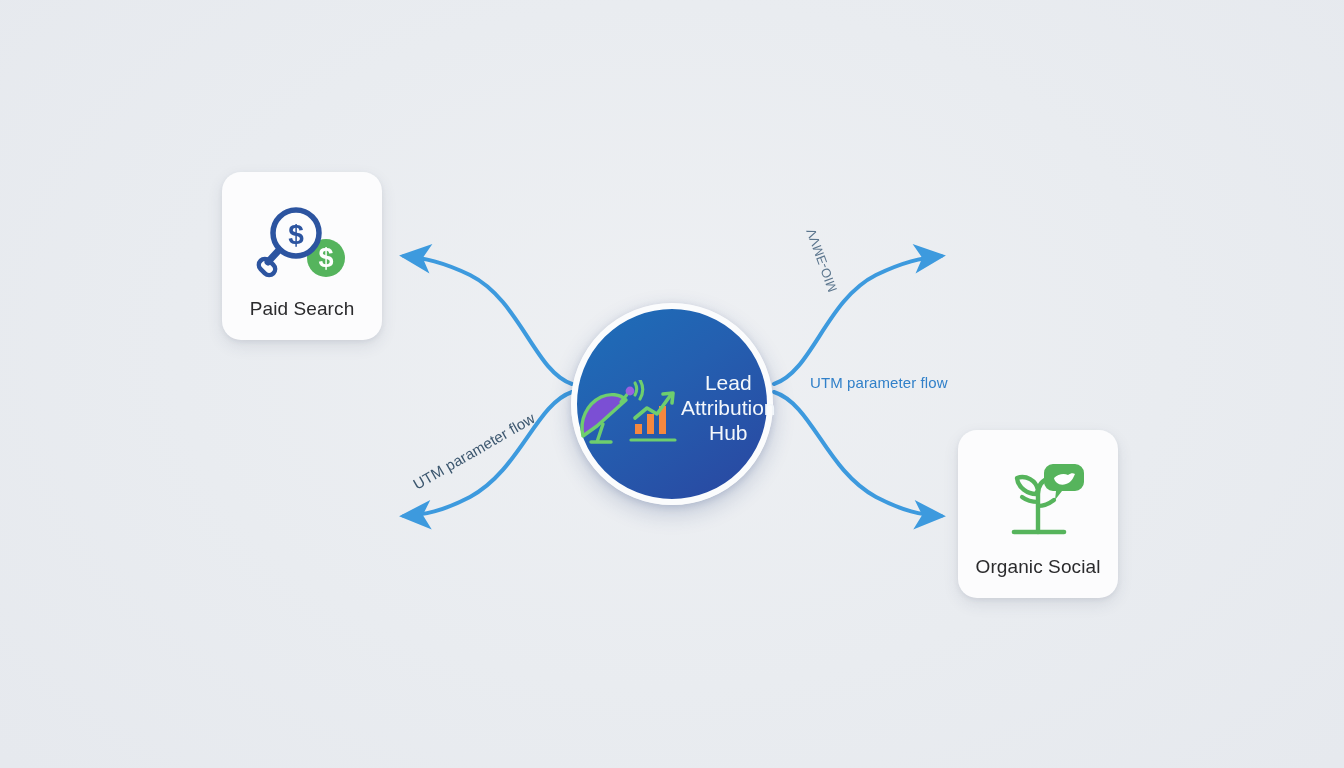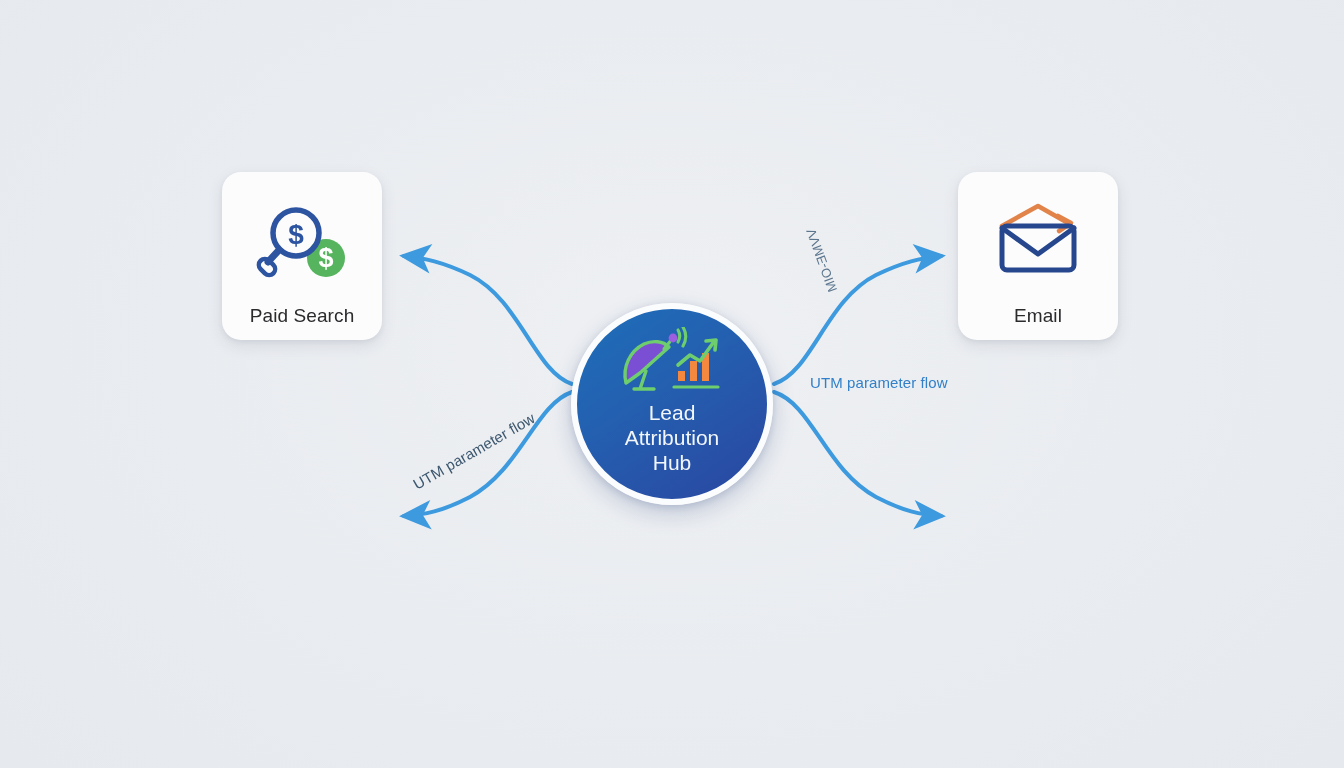--- a/index.html
+++ b/index.html
@@ -53,21 +53,21 @@
     display: flex;
     align-items: center;
     justify-content: center;
   }
   .card-label {
     font-size: 19px;
     color: #2b2b2d;
     letter-spacing: 0.1px;
     text-align: right;
     line-height: 1;
-    margin-top: 16px;
+    margin-top: 9px;
   }
   #card-paid-search  { left: 222px; top: 172px; }
   #card-webinars     { left: 222px; top: 430px; }
   #card-email        { left: 958px; top: 172px; }
   #card-organic      { left: 958px; top: 430px; }
 
   
   #hub {
     position: absolute;
     left: 571px;
@@ -75,21 +75,20 @@
     width: 202px;
     height: 202px;
     border-radius: 50%;
     background: linear-gradient(145deg, #1d6fb9 0%, #245fb0 42%, #2a46a0 100%);
     border: 6px solid #fbfcfd;
     box-sizing: border-box;
     box-shadow:
       0 8px 22px rgba(32, 60, 120, 0.22),
       0 2px 7px rgba(32, 60, 120, 0.14);
     display: flex;
-    flex-direction: column;
     align-items: center;
     justify-content: flex-start;
   }
   #hub-icon {
     width: 104px;
     height: 66px;
     margin-top: 18px;
     display: flex;
     align-items: center;
     justify-content: center;
@@ -165,32 +164,35 @@
         <circle cx="40" cy="37" r="23" fill="none" stroke="#2c54a0" stroke-width="5.5"></circle>
         <text x="40" y="48" font-family="'Liberation Sans',sans-serif" font-size="28" font-weight="bold" fill="#2c54a0" text-anchor="middle">$</text>
         <path d="M23,54 L12,66" stroke="#2c54a0" stroke-width="7" stroke-linecap="round" fill="none"></path>
         <rect x="5" y="62" width="12" height="18" rx="6" transform="rotate(-45 11 71)" fill="none" stroke="#2c54a0" stroke-width="4.5"></rect>
       </svg>
     </div>
     <div class="card-label">Paid Search</div>
   </div>
 
 
-  <div class="card" id="card-email">
+
+  <div class="card" id="card-organic">
     <div class="card-icon">
       <svg width="92" height="92" viewBox="0 0 92 92">
-        <path d="M10,30 L46,10 L76,27" fill="none" stroke="#e2834a" stroke-width="4.6" stroke-linecap="round" stroke-linejoin="round"></path>
-        <path d="M66,20 L79,27 L67,35" fill="none" stroke="#e2834a" stroke-width="4.6" stroke-linecap="round" stroke-linejoin="round"></path>
-        <rect x="10" y="30" width="72" height="44" rx="5" fill="none" stroke="#26478d" stroke-width="5"></rect>
-        <path d="M10,32 L46,58 L82,32" fill="none" stroke="#26478d" stroke-width="5" stroke-linecap="round" stroke-linejoin="round"></path>
+        <path d="M61,10 L83,10 A9,9 0 0 1 92,19 L92,28 A9,9 0 0 1 83,37 L70,37 L63,46 L64,37 L61,37 A9,9 0 0 1 52,28 L52,19 A9,9 0 0 1 61,10 Z" fill="#56b45c"></path>
+        <path d="M62,24 C66,20 72,19 76,21 C79,19 81,19 83,20 C81,24 80,28 74,30 C68,32 63,29 62,24 Z" fill="#ffffff"></path>
+        <path d="M46,78 L46,40 C46,32 50,26 58,24" fill="none" stroke="#56b45c" stroke-width="4.4" stroke-linecap="round"></path>
+        <path d="M44,40 C36,40 26,34 25,24 C34,21 44,26 46,36 Z" fill="none" stroke="#56b45c" stroke-width="4.4" stroke-linejoin="round"></path>
+        <path d="M46,48 C40,48 34,46 30,43" fill="none" stroke="#56b45c" stroke-width="4.2" stroke-linecap="round"></path>
+        <path d="M46,52 C52,52 58,49 62,46" fill="none" stroke="#56b45c" stroke-width="4.2" stroke-linecap="round"></path>
+        <path d="M22,78 L72,78" stroke="#56b45c" stroke-width="4.6" stroke-linecap="round"></path>
       </svg>
     </div>
-    <div class="card-label">Email</div>
+    <div class="card-label">Organic Social</div>
   </div>
-
 
   <div id="hub">
     <div id="hub-icon">
       <svg width="104" height="66" viewBox="0 0 104 66">
         <path d="M6,56 C2,40 10,24 24,17 C33,13 43,14 49,20 L20,46 Z" fill="#7b4fd4" stroke="#6ece6e" stroke-width="3.4" stroke-linejoin="round"></path>
         <path d="M26,44 L20,62 M14,62 L34,62" fill="none" stroke="#6ece6e" stroke-width="3.4" stroke-linecap="round"></path>
         <path d="M44,22 L52,12" stroke="#6ece6e" stroke-width="3.2" stroke-linecap="round"></path>
         <circle cx="53" cy="11" r="4.4" fill="#9b5fe0"></circle>
         <path d="M58,15 A12,12 0 0 0 58,3" fill="none" stroke="#6ece6e" stroke-width="3.1" stroke-linecap="round"></path>
         <path d="M63,19 A19,19 0 0 0 63,0" fill="none" stroke="#6ece6e" stroke-width="3.1" stroke-linecap="round"></path>

